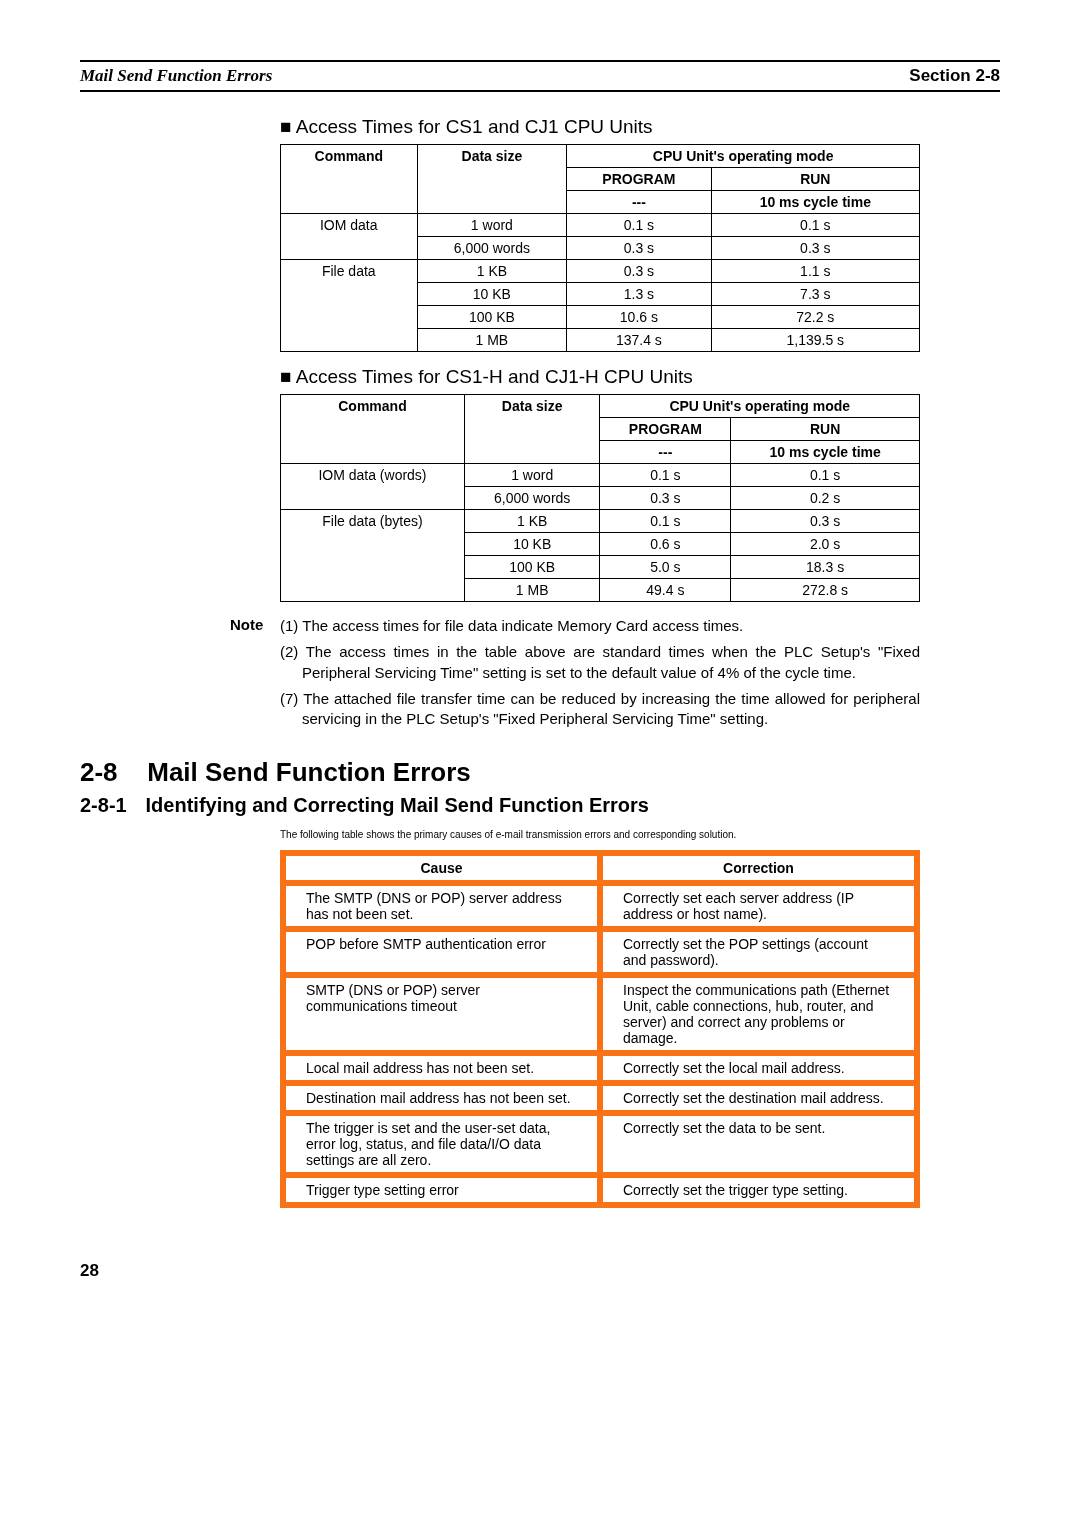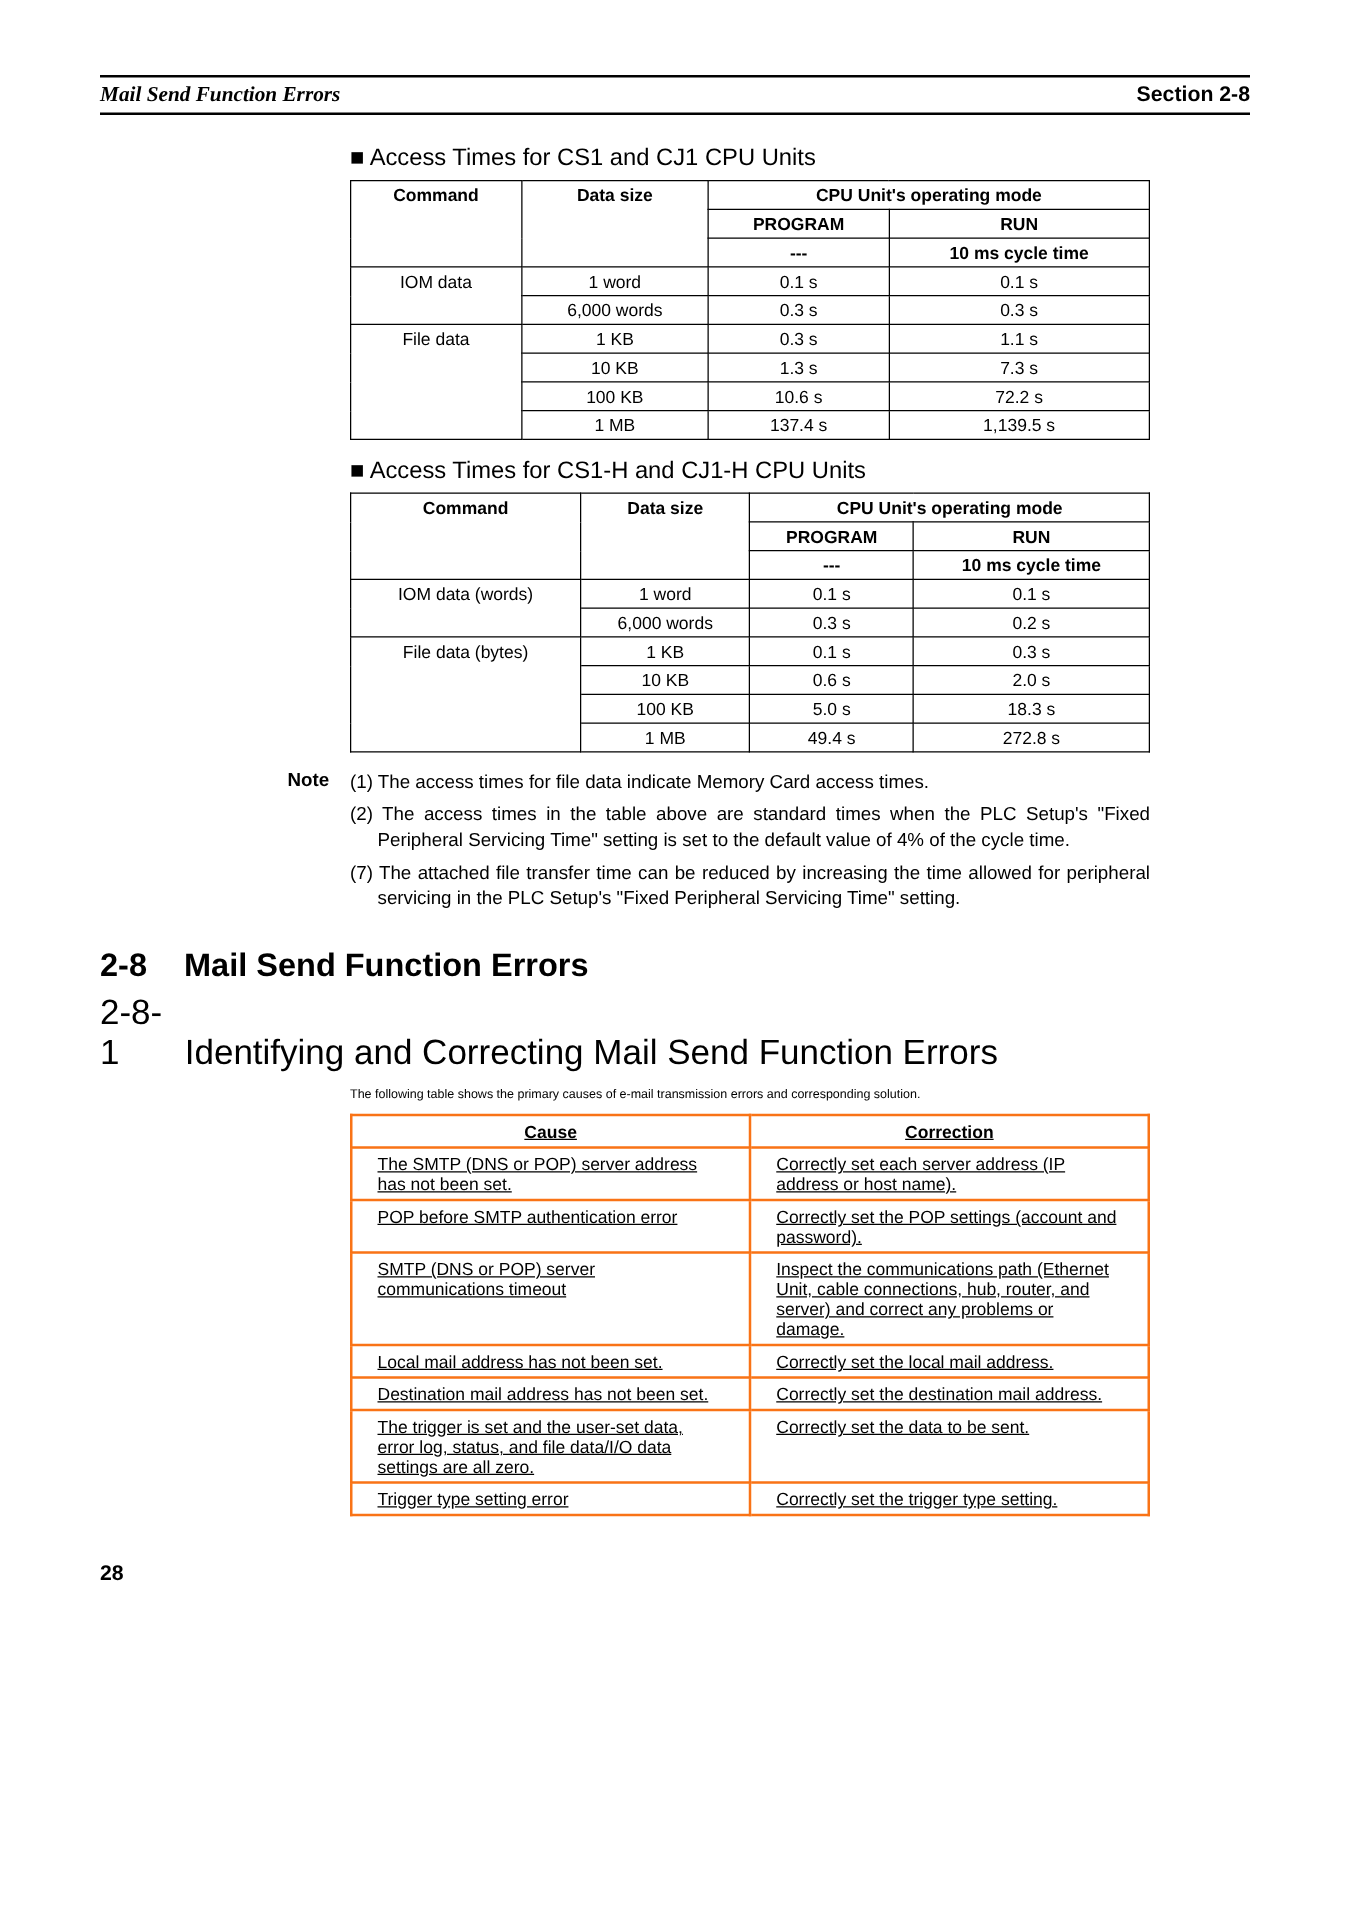--- a/index.html
+++ b/index.html
@@ -79,55 +79,54 @@
   h1.section-title {
     font-size: 26px;
     margin: 12px 0 6px 0;
     font-weight: bold;
   }
   h1.section-title .num {
     display: inline-block;
     width: 60px;
   }
   h2.subsection-title {
-    font-size: 28px;
+    font-size: 20px;
     margin: 4px 0 12px 0;
-    font-weight: normal;
+    font-weight: bold;
   }
   h2.subsection-title .num {
     display: inline-block;
     width: 60px;
   }
   .body-para {
     margin: 0 0 10px 200px;
     width: 640px;
     font-size: 10px;
     text-align: justify;
   }
   table.cause {
     border-collapse: collapse;
     margin-left: 200px;
     width: 640px;
     font-size: 14px;
   }
   table.cause th, table.cause td {
-    border: 2px solid #f97316;
+    border: 6px solid #f97316;
     padding: 4px 20px;
     text-align: left;
     vertical-align: top;
-    text-decoration: underline;
   }
   table.cause th {
     font-weight: bold;
     text-align: center;
   }
   .page-num {
     font-weight: bold;
     font-size: 17px;
-    margin-top: 36px;
+    margin-top: 53px;
   }
 </style>
 </head>
 <body>
 
 <div class="header-line">
   <span class="header-left">Mail Send Function Errors</span>
   <span class="header-right">Section 2-8</span>
 </div>
 

